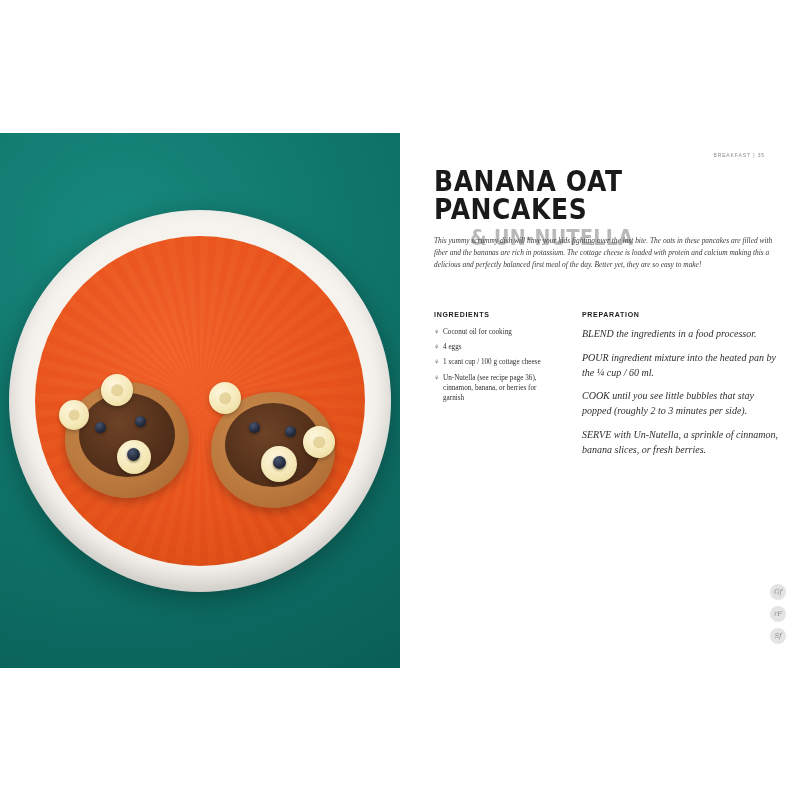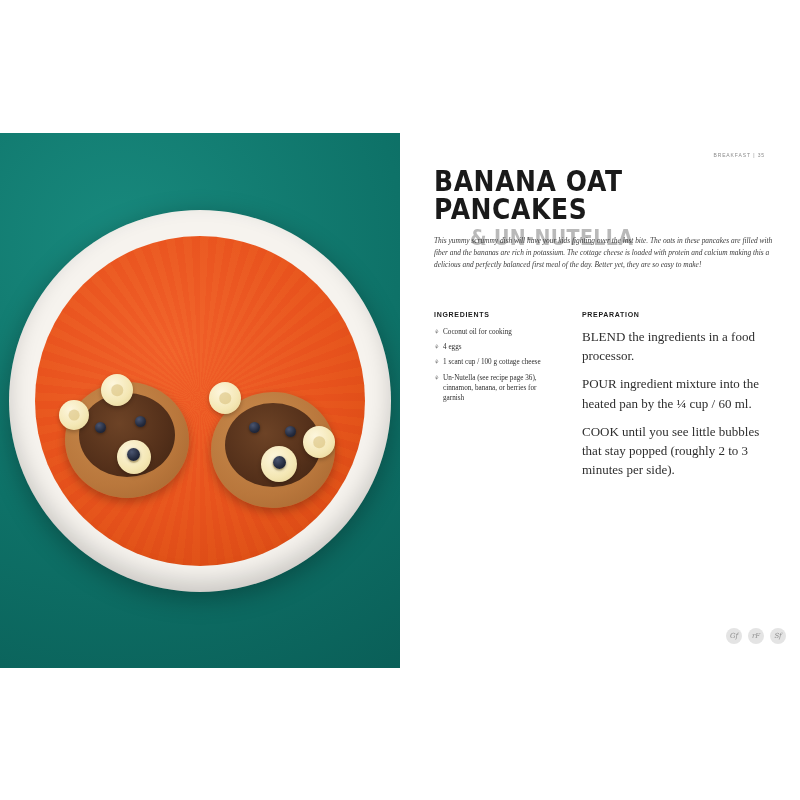--- a/index.html
+++ b/index.html
@@ -217,33 +217,34 @@
   }
   .ing-bullet {
     position: absolute;
     left: 0;
     top: 1px;
     font-size: 6px;
     color: #7a7a7a;
   }
   .prep-step {
     font-family: "Liberation Serif", serif;
-    font-size: 13px;
+    font-size: 10px;
     line-height: 1.48;
     color: #2e2e2e;
     margin-bottom: 9px;
+    font-style: italic;
   }
 
   
   .badges {
     position: absolute;
     right: 14px;
     bottom: 24px;
     display: flex;
-    flex-direction: row;
+    flex-direction: column;
     gap: 6px;
     align-items: flex-end;
   }
   .badge {
     width: 16px;
     height: 16px;
     border-radius: 50%;
     background: #e4e4e4;
     color: #8f8f8f;
     font-family: "DejaVu Serif", serif;
@@ -322,20 +323,21 @@
             <span>Un-Nutella (see recipe page 36), cinnamon, banana, or berries for garnish</span>
           </li>
         </ul>
       </div>
 
       <div class="col-preparation">
         <div class="col-head">PREPARATION</div>
         <div class="prep-step">BLEND the ingredients in a food processor.</div>
         <div class="prep-step">POUR ingredient mixture into the heated pan by the ¼ cup / 60 ml.</div>
         <div class="prep-step">COOK until you see little bubbles that stay popped (roughly 2 to 3 minutes per side).</div>
+        <div class="prep-step">SERVE with Un-Nutella, a sprinkle of cinnamon, banana slices, or fresh berries.</div>
       </div>
 
     </div>
 
     <div class="badges">
       <div class="badge">Gf</div>
       <div class="badge">rF</div>
       <div class="badge">Sf</div>
     </div>
 

